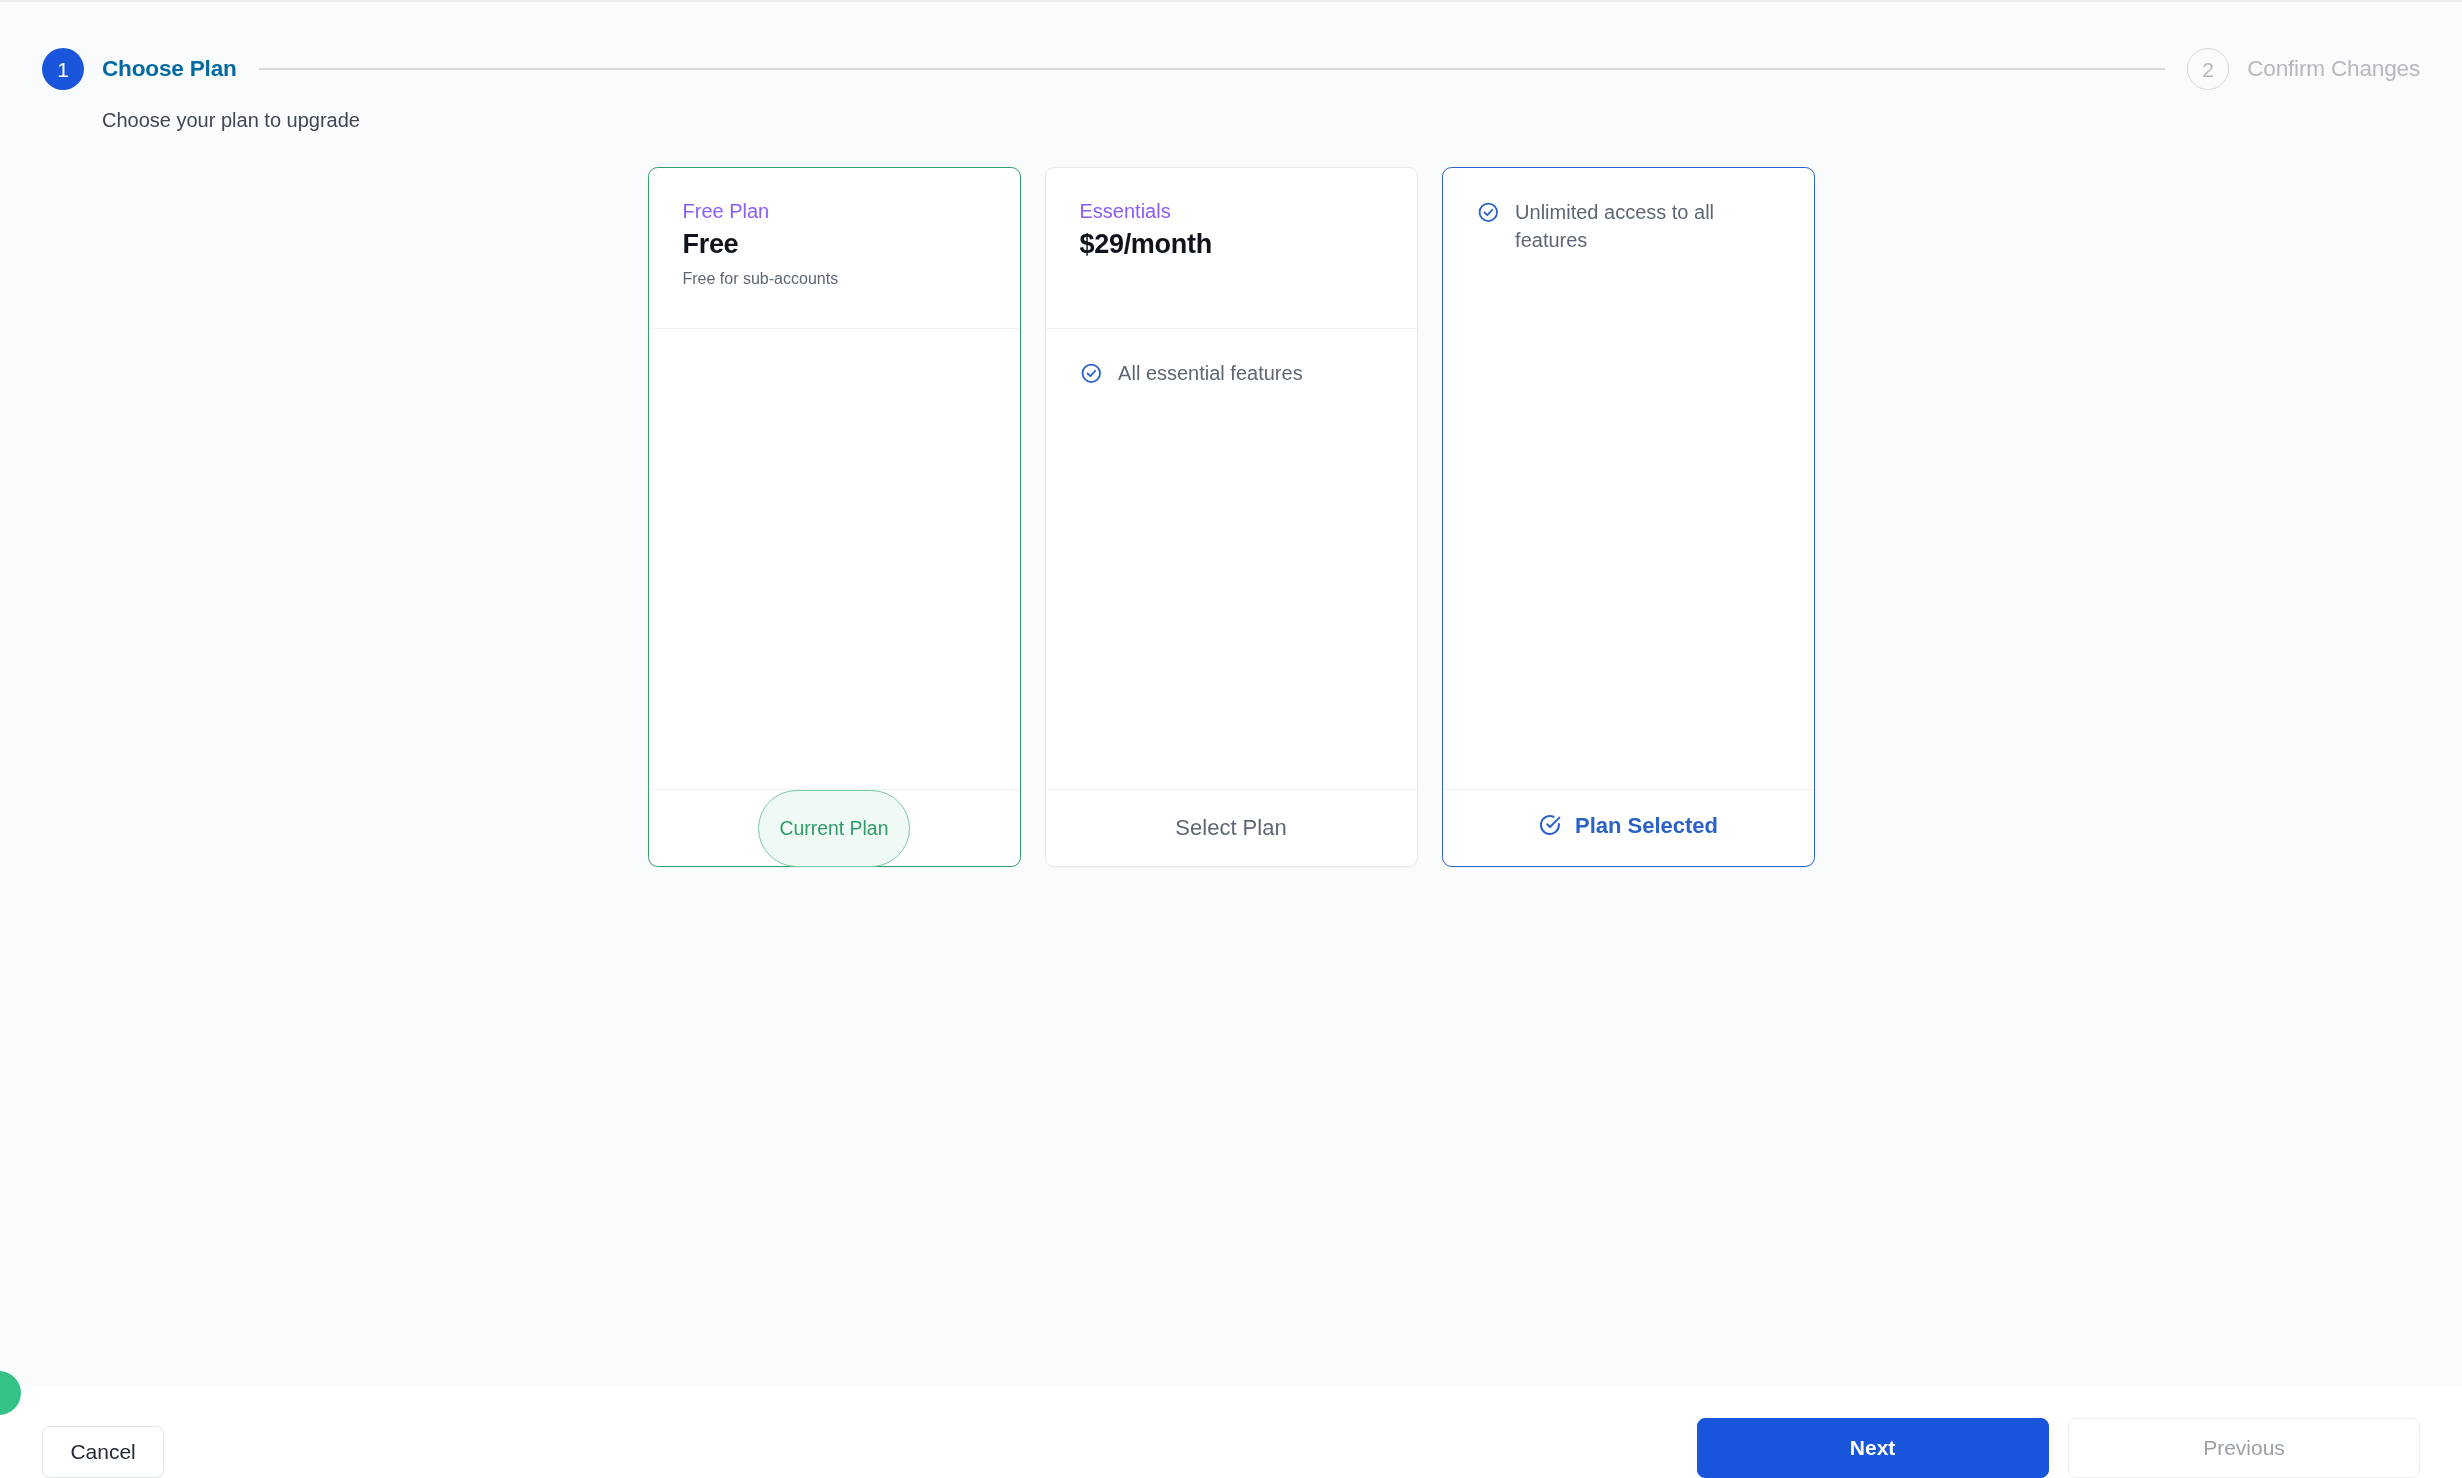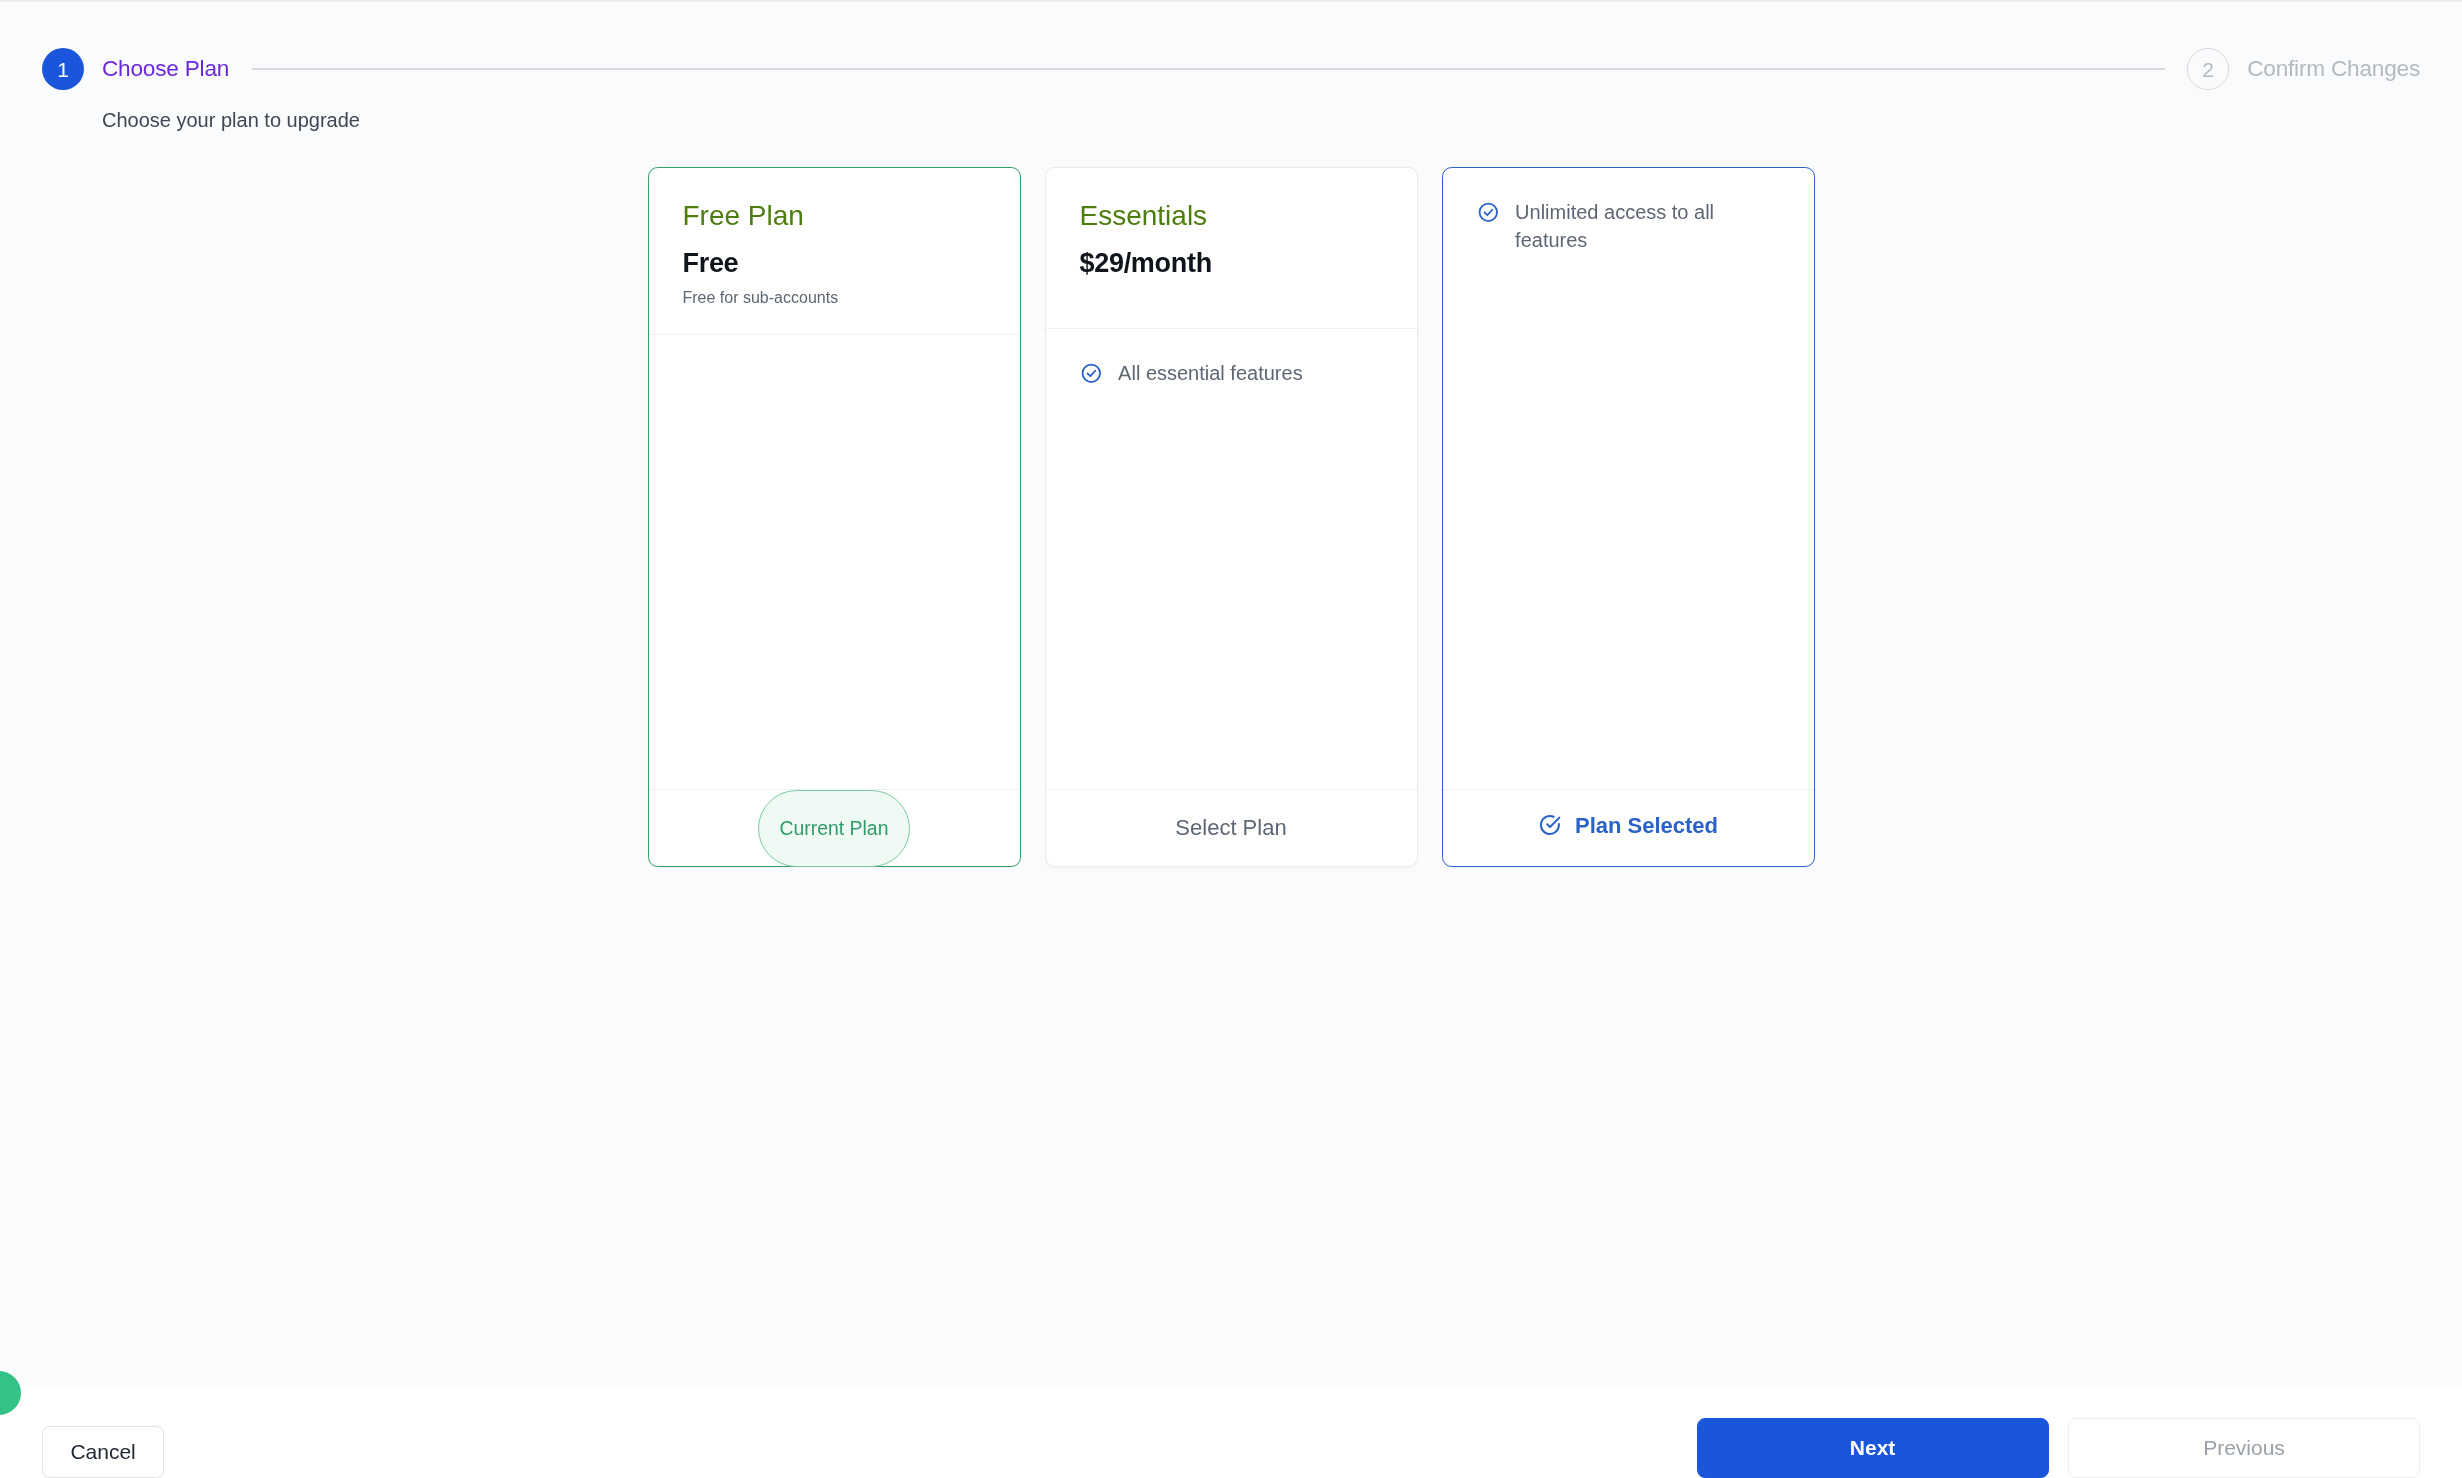--- a/index.html
+++ b/index.html
@@ -61,22 +61,22 @@
     border: 1.6px solid #d6d9dd;
     color: #b4b9bf;
   }
 
   .step-label {
     font-size: 22.6px;
     letter-spacing: -0.2px;
   }
 
   .step-label.active {
-    color: #6d28d9;
-    font-weight: normal;
+    color: #0369a1;
+    font-weight: bold;
   }
 
   .step-label.inactive {
     color: #b4b9bf;
     font-weight: normal;
   }
 
   .step-connector {
     flex: 1 1 auto;
     height: 1.6px;
@@ -116,23 +116,23 @@
   .plan-card.current { border-color: #33a06a; }
   .plan-card.selected { border-color: #2a62c9; }
 
   .plan-head {
     padding: 32px 34px 27.4px 34px;
     border-bottom: 1.6px solid #eef0f2;
     min-height: 161px;
   }
 
   .plan-name {
-    font-size: 28px;
-    color: #4d7c0f;
-    margin-bottom: 16px;
+    font-size: 20px;
+    color: #8b5cf6;
+    margin-bottom: 6px;
   }
 
   .plan-price {
     font-size: 27px;
     font-weight: bold;
     color: #10151d;
     letter-spacing: -0.3px;
     margin-bottom: 9.7px;
   }
 

